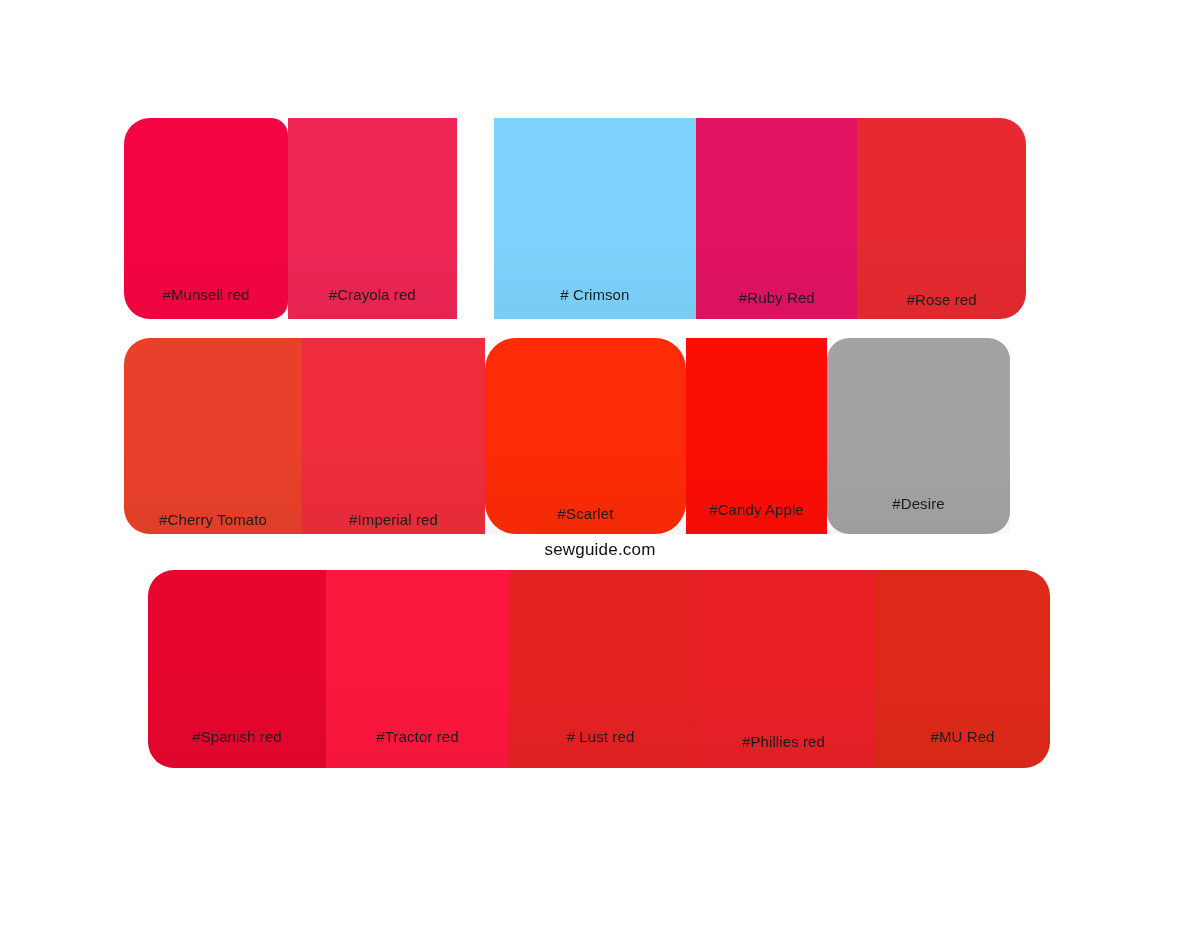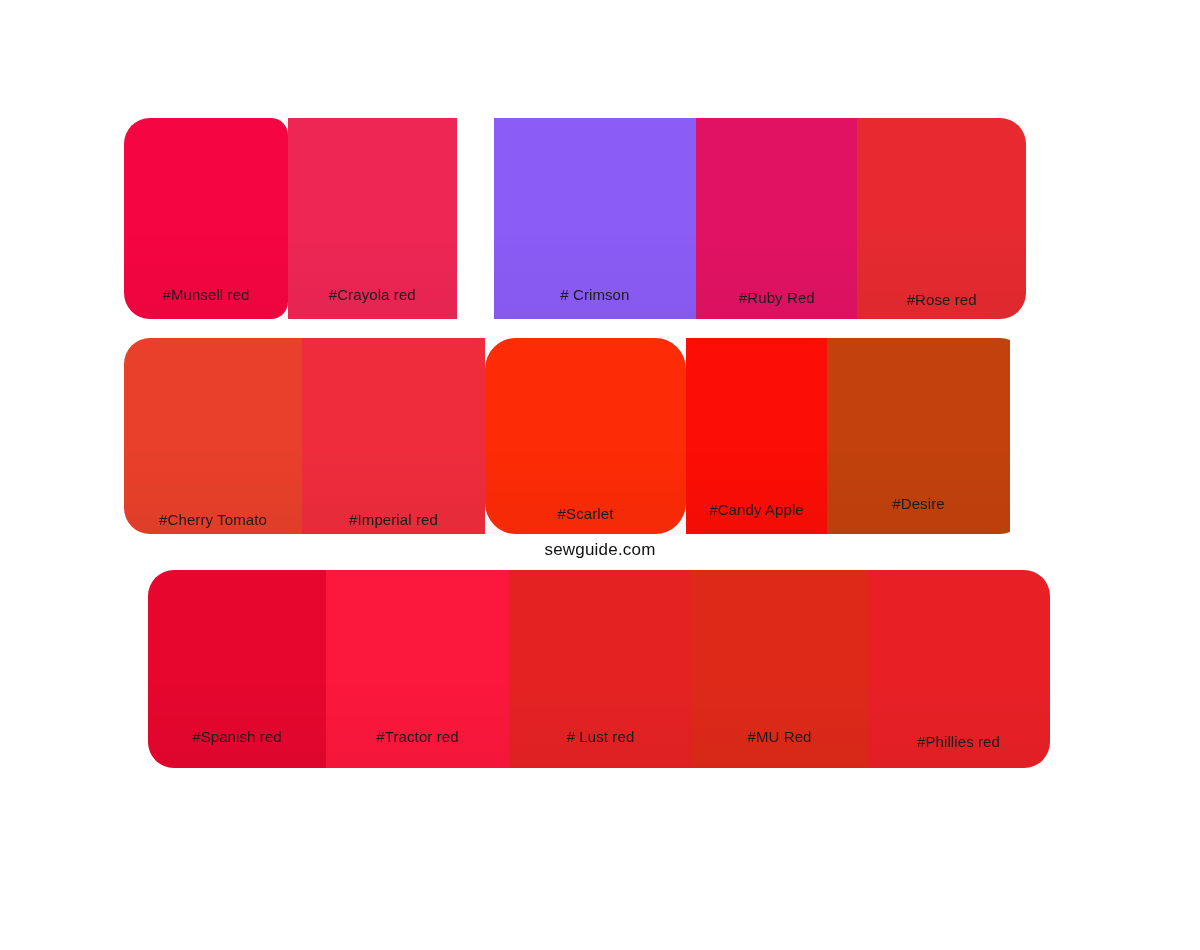--- a/index.html
+++ b/index.html
@@ -89,21 +89,21 @@
 
   <div class="palette-row row-1">
     <div class="swatch" style="background: rgb(245, 5, 65); width: 178px; border-radius: 17px;">
       <span class="shade"></span>
       <span class="swatch-label" style="bottom: 16px; color: rgb(28, 28, 28);">#Munsell red</span>
     </div>
     <div class="swatch" style="background: rgb(238, 38, 84); width: 183px;">
       <span class="shade"></span>
       <span class="swatch-label" style="bottom: 16px; color: rgb(28, 28, 28);">#Crayola red</span>
     </div>
-    <div class="swatch" style="background: #8b5cf6; width: 220px; margin-left: 37px;">
+    <div class="swatch" style="background: #7dd3fc; width: 220px; margin-left: 37px;">
       <span class="shade"></span>
       <span class="swatch-label" style="bottom: 16px; color: rgb(28, 28, 28);"># Crimson</span>
     </div>
     <div class="swatch" style="background: rgb(225, 18, 98); width: 175px;">
       <span class="shade"></span>
       <span class="swatch-label" style="bottom: 13px; color: rgb(28, 28, 28);">#Ruby Red</span>
     </div>
     <div class="swatch" style="background: rgb(230, 42, 48); width: 183px;">
       <span class="shade"></span>
       <span class="swatch-label" style="bottom: 11px; color: rgb(28, 28, 28);">#Rose red</span>
@@ -120,44 +120,44 @@
       <span class="swatch-label" style="bottom: 6px; color: rgb(28, 28, 28);">#Imperial red</span>
     </div>
     <div class="swatch" style="background: rgb(253, 43, 6); width: 201px; border-radius: 31px;">
       <span class="shade"></span>
       <span class="swatch-label" style="bottom: 12px; color: rgb(28, 28, 28);">#Scarlet</span>
     </div>
     <div class="swatch" style="background: rgb(252, 13, 5); width: 141px;">
       <span class="shade"></span>
       <span class="swatch-label" style="bottom: 16px; color: rgb(28, 28, 28);">#Candy Apple</span>
     </div>
-    <div class="swatch" style="background: #c2410c; width: 183px;">
+    <div class="swatch" style="background: #a3a3a3; width: 183px; border-radius: 22px;">
       <span class="shade"></span>
       <span class="swatch-label" style="bottom: 22px; color: rgb(28, 28, 28);">#Desire</span>
     </div>
   </div>
 
   <div class="watermark">sewguide.com</div>
 
   <div class="palette-row row-3">
     <div class="swatch" style="background: rgb(230, 6, 46); width: 178px;">
       <span class="shade"></span>
       <span class="swatch-label" style="bottom: 23px; color: rgb(28, 28, 28);">#Spanish red</span>
     </div>
     <div class="swatch" style="background: rgb(252, 23, 60); width: 183px;">
       <span class="shade"></span>
       <span class="swatch-label" style="bottom: 23px; color: rgb(28, 28, 28);">#Tractor red</span>
     </div>
     <div class="swatch" style="background: rgb(229, 34, 34); width: 183px;">
       <span class="shade"></span>
       <span class="swatch-label" style="bottom: 23px; color: rgb(28, 28, 28); text-align: center;"># Lust red</span>
     </div>
+    <div class="swatch" style="background: rgb(232, 32, 38); width: 183px;">
+      <span class="shade"></span>
+      <span class="swatch-label" style="bottom: 18px; color: rgb(28, 28, 28);">#Phillies red</span>
+    </div>
     <div class="swatch" style="background: rgb(222, 41, 25); width: 175px;">
       <span class="shade"></span>
       <span class="swatch-label" style="bottom: 23px; color: rgb(28, 28, 28);">#MU Red</span>
-    </div>
-    <div class="swatch" style="background: rgb(232, 32, 38); width: 183px;">
-      <span class="shade"></span>
-      <span class="swatch-label" style="bottom: 18px; color: rgb(28, 28, 28);">#Phillies red</span>
     </div>
   </div>
 
 </div>
 
 </body></html>

